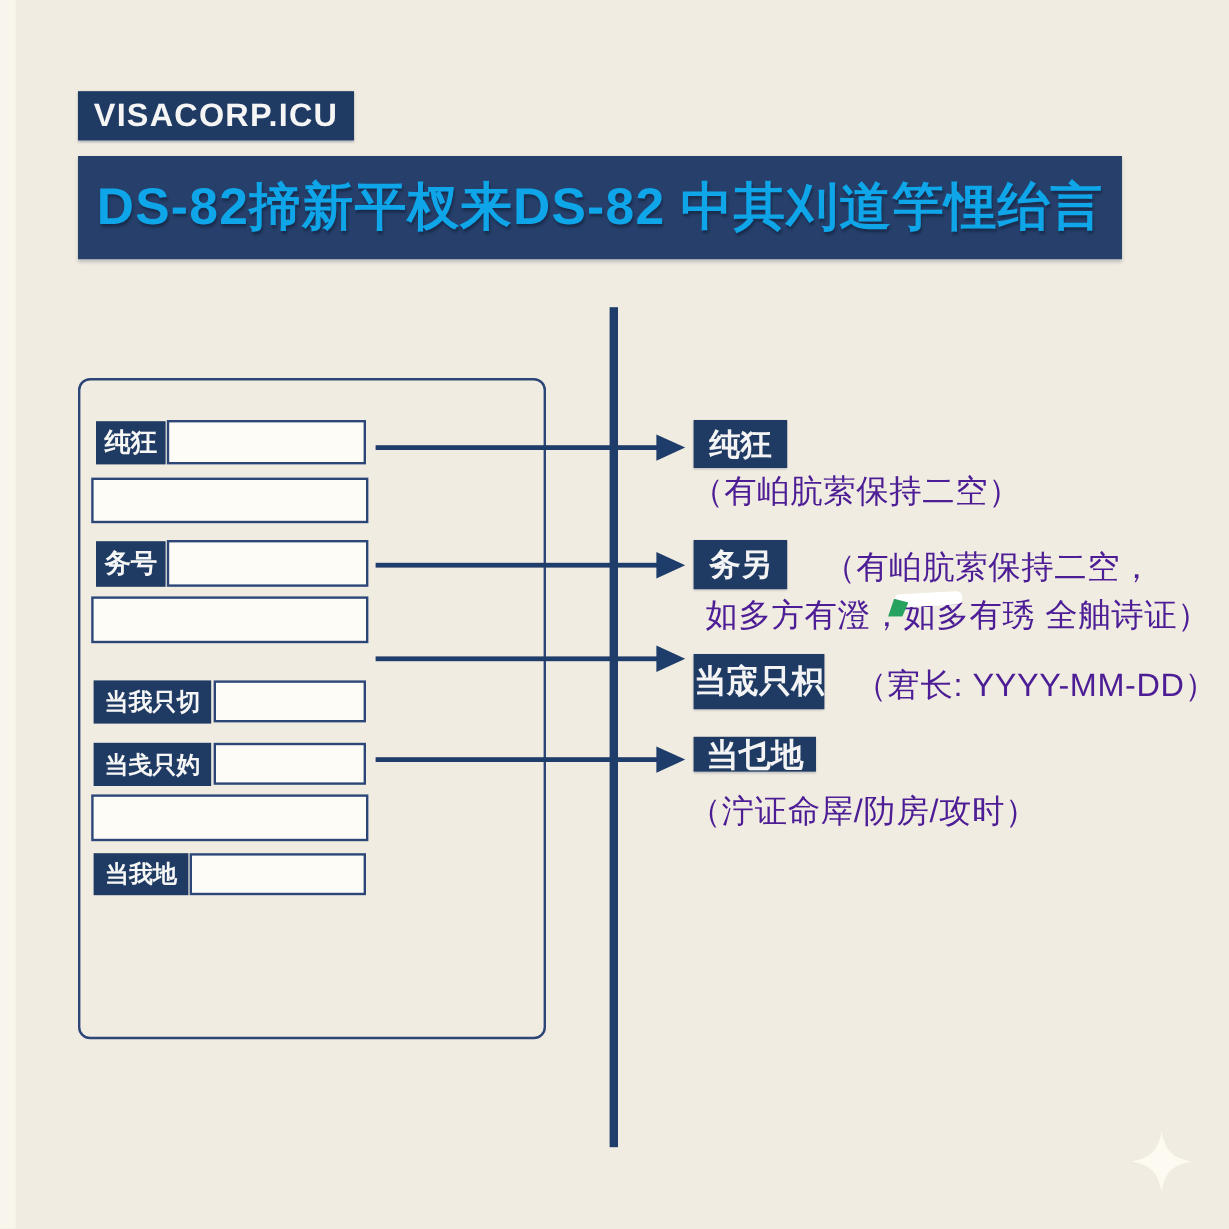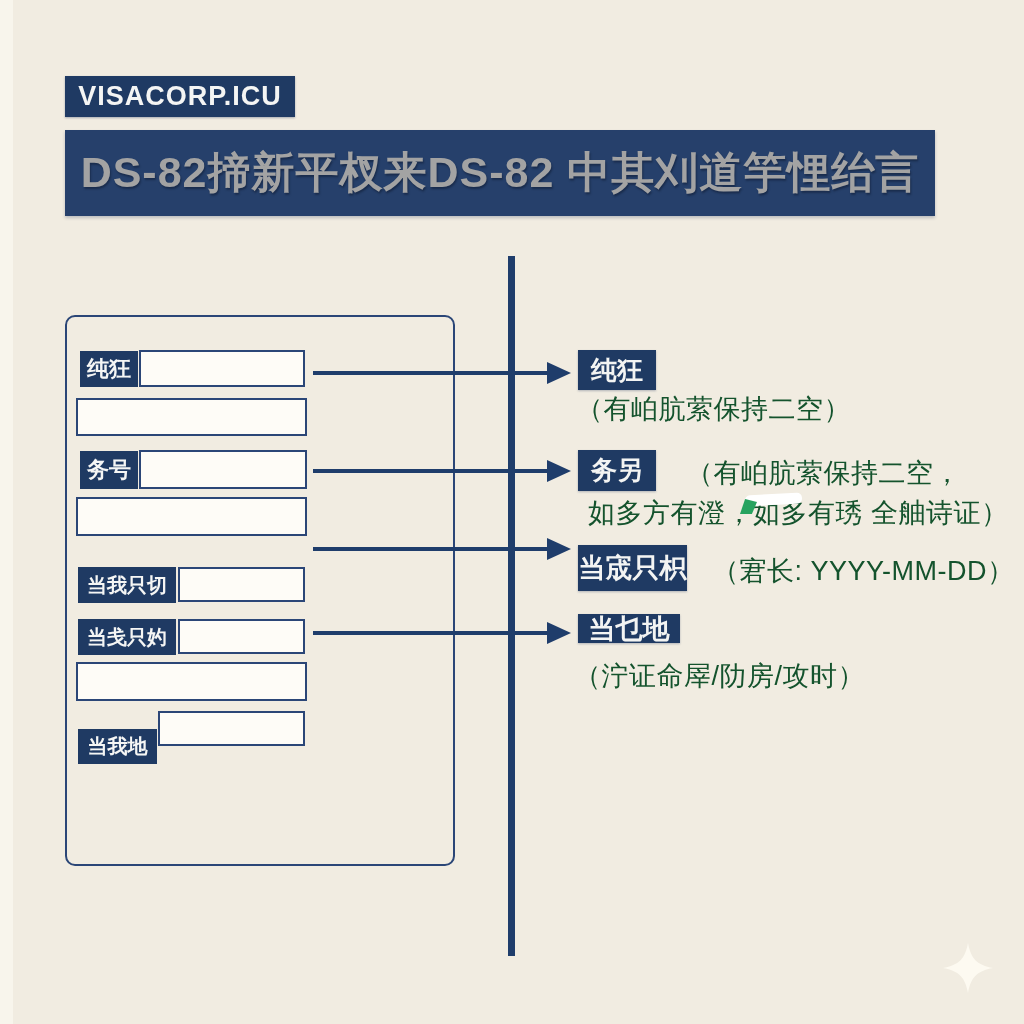--- a/index.html
+++ b/index.html
@@ -18,21 +18,21 @@
     color:#f4f5f4;font-size:27px;font-weight:bold;letter-spacing:1px;
     box-shadow:0 1px 2px rgba(30,50,90,.35);
   }
   
   .banner{
     left:65px;top:130px;width:870px;height:86px;background:#26406b;
     display:flex;align-items:center;justify-content:center;
     box-shadow:0 2px 3px rgba(30,50,90,.25);
   }
   .banner .t{
-    color:#a3a3a3;font-size:43px;font-weight:bold;white-space:nowrap;letter-spacing:1px;
+    color:#0ea5e9;font-size:43px;font-weight:bold;white-space:nowrap;letter-spacing:1px;
     text-shadow:1px 2px 2px rgba(10,20,40,.45);
   }
   
   .panel{
     left:65px;top:315px;width:386px;height:547px;
     border:2.5px solid #2b4677;border-radius:10px;background:transparent;
   }
   .flabel{
     background:#1f3a63;color:#f5f6f5;font-weight:bold;
     display:flex;align-items:center;justify-content:center;
@@ -46,21 +46,21 @@
   .in1{left:139px;top:350px;width:166px;height:37px;}
   .inA{left:76px;top:398px;width:231px;height:38px;}
   .lb2{left:80px;top:451px;width:58px;height:38px;font-size:22px;}
   .in2{left:139px;top:450px;width:168px;height:39px;}
   .inB{left:76px;top:497px;width:231px;height:39px;}
   .lb3{left:78px;top:567px;width:98px;height:36px;}
   .in3{left:178px;top:567px;width:127px;height:35px;}
   .lb4{left:78px;top:619px;width:98px;height:36px;}
   .in4{left:178px;top:619px;width:127px;height:35px;}
   .inC{left:76px;top:662px;width:231px;height:39px;}
-  .lb5{left:78px;top:711px;width:79px;height:35px;margin-top:18px;}
+  .lb5{left:78px;top:711px;width:79px;height:35px;}
   .in5{left:158px;top:711px;width:147px;height:35px;}
   
   .divider{left:508px;top:256px;width:7px;height:700px;background:#1f3d6b;}
   
   .arrow-line{height:4px;background:#1f3d6b;left:313px;width:240px;}
   .arrow-head{left:547px;width:0;height:0;
     border-left:24px solid #1f3d6b;border-top:11px solid transparent;border-bottom:11px solid transparent;}
   .a1l{top:371px;} .a1h{top:362px;}
   .a2l{top:469px;} .a2h{top:460px;}
   .a3l{top:547px;} .a3h{top:538px;}
@@ -68,21 +68,21 @@
   
   .abadge{
     background:#1f3a63;color:#f3f4f3;font-weight:bold;
     display:flex;align-items:center;justify-content:center;white-space:nowrap;
     box-shadow:0 1px 2px rgba(30,50,90,.3);
   }
   .b1{left:578px;top:350px;width:78px;height:40px;font-size:26px;}
   .b2{left:578px;top:450px;width:78px;height:41px;font-size:26px;}
   .b3{left:578px;top:545px;width:109px;height:46px;font-size:27px;}
   .b4{left:578px;top:614px;width:102px;height:29px;font-size:27px;}
-  .note{color:#14532d;font-size:27px;white-space:nowrap;letter-spacing:.5px;}
+  .note{color:#4c1d95;font-size:27px;white-space:nowrap;letter-spacing:.5px;}
   .n1{left:576px;top:391px;}
   .n2a{left:686px;top:455px;}
   .n2b{left:588px;top:495px;}
   .n3{left:712px;top:553px;text-align:right;}
   .n4{left:574px;top:658px;}
   
   .glitch-white{left:745px;top:494px;width:57px;height:11px;background:#ffffff;border-radius:5px;transform:rotate(-3deg);}
   .glitch-green{left:740px;top:499px;width:17px;height:15px;background:#27a35f;clip-path:polygon(0 100%,30% 0,100% 20%,70% 100%);}
   
   .sparkle{left:941px;top:941px;width:54px;height:54px;}

